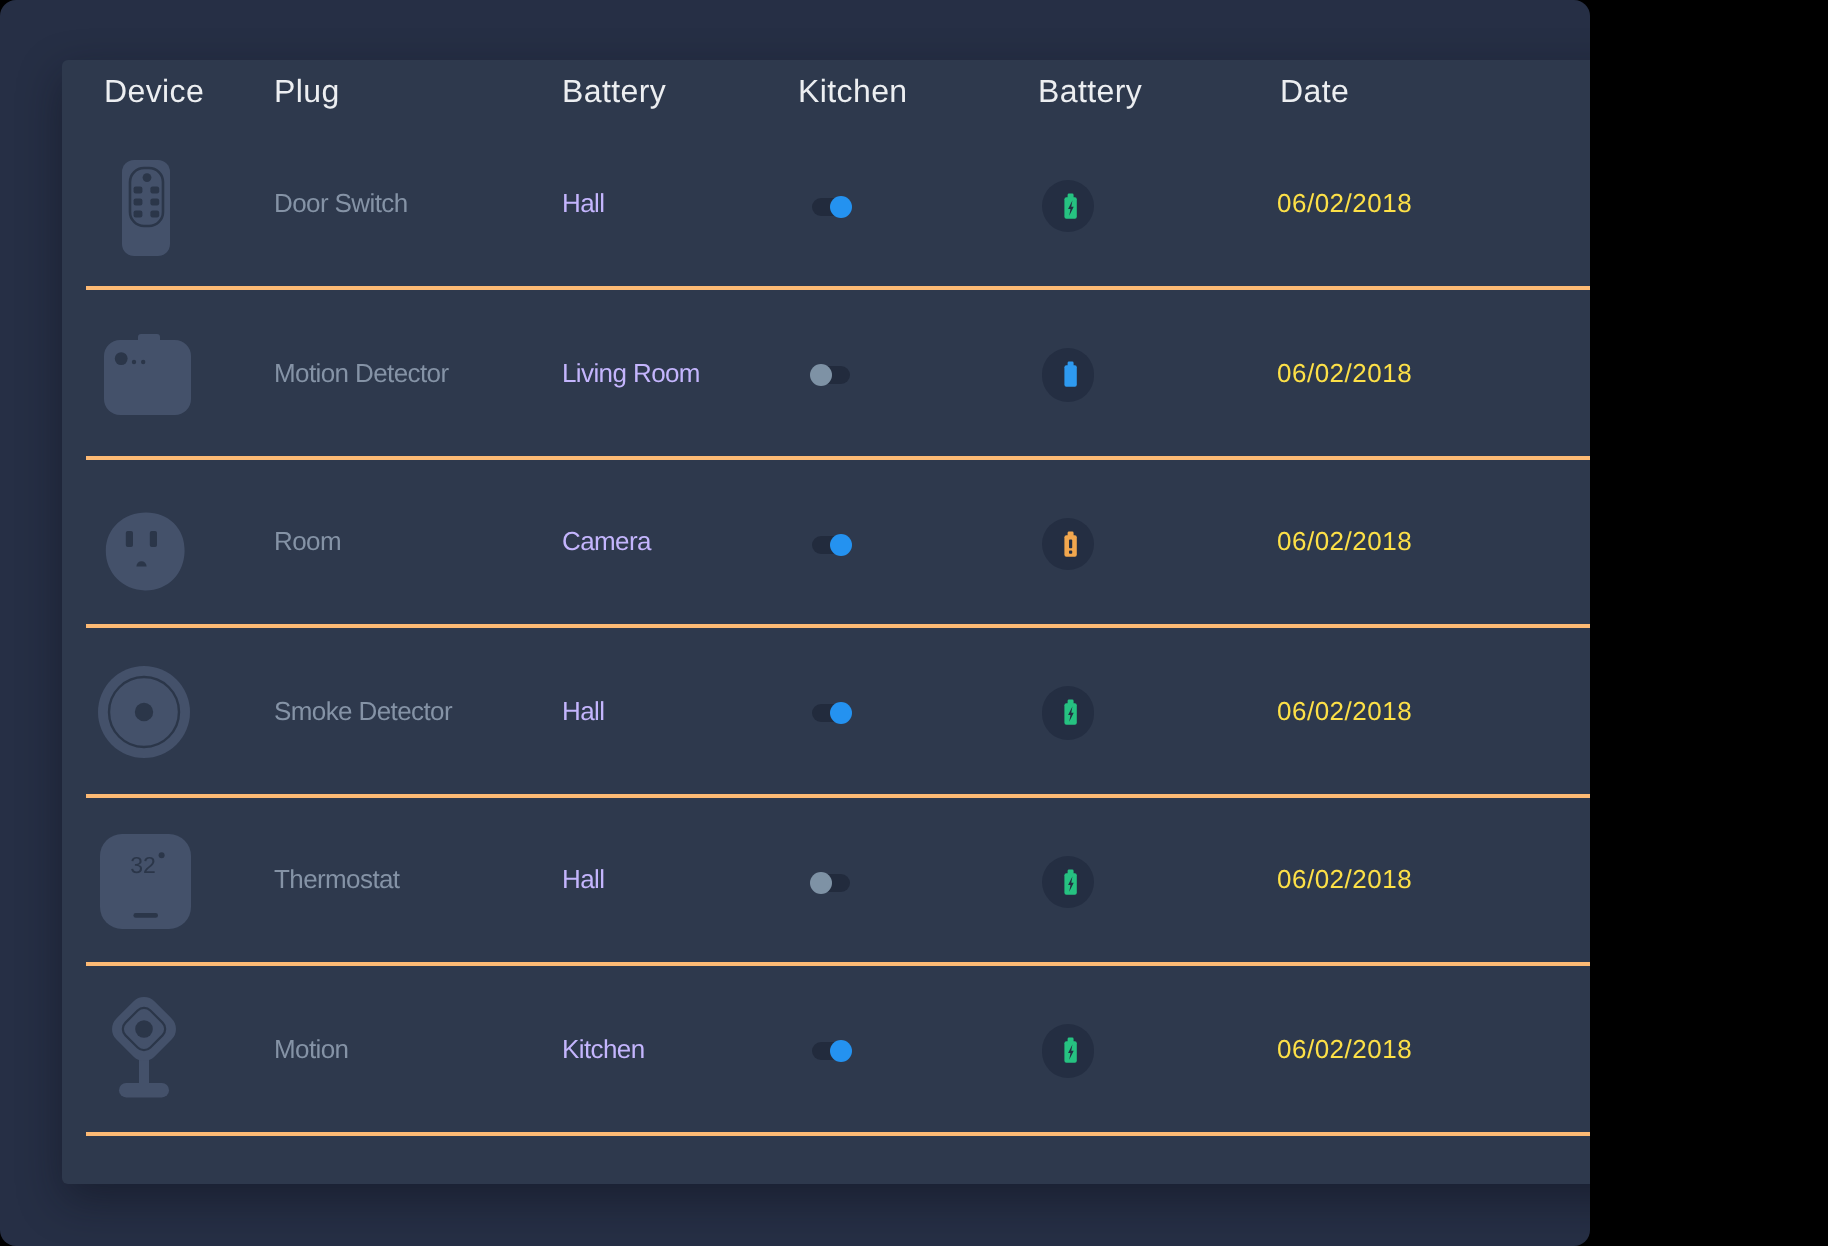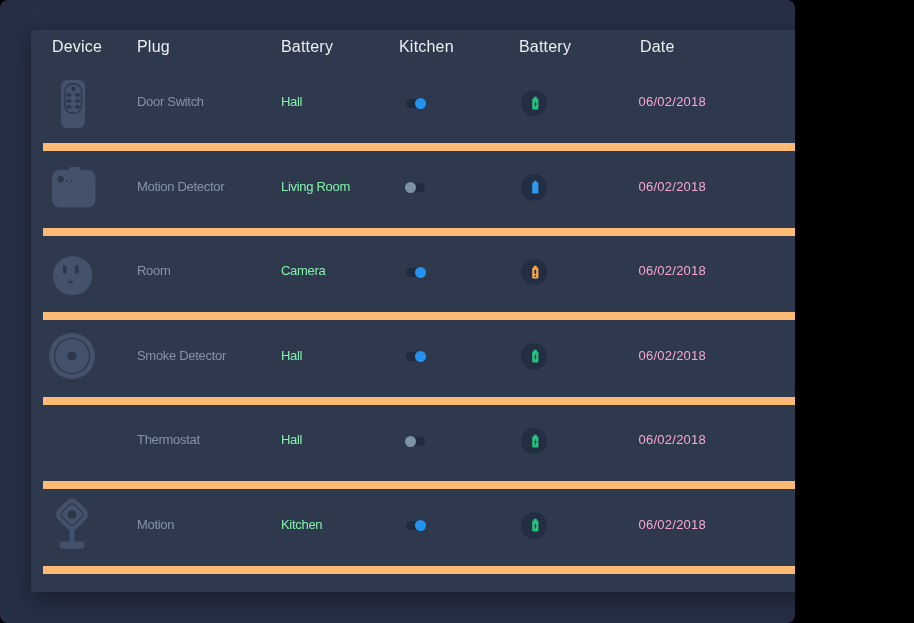--- a/index.html
+++ b/index.html
@@ -2,25 +2,25 @@
 <html><head>
 <meta charset="utf-8">
 <style>
   html,body{margin:0;padding:0;background:#000;}
   body{width:914px;height:623px;font-family:"Liberation Sans",sans-serif;overflow:hidden;}
   .page{position:absolute;left:0;top:0;width:795px;height:623px;border-radius:8px;background:#262f45;overflow:hidden;}
   .card{position:absolute;left:31px;top:30px;width:850px;height:562px;background:#2e394d;border-radius:3px;
         box-shadow:0 8px 22px rgba(10,14,24,0.45);}
   .hdr{position:absolute;top:0;left:0;right:0;height:33px;}
   .hdr span{position:absolute;top:8.5px;line-height:16px;font-size:16px;color:#eceef1;letter-spacing:0.2px;}
-  .row{position:absolute;left:12px;width:826px;height:82.5px;border-bottom:8px solid #fdba74;}
+  .row{position:absolute;left:12px;width:826px;height:82.5px;border-bottom:2px solid #fdba74;}
   .row > *{position:absolute;}
   .nm{font-size:13px;color:#8593a6;top:33.5px;left:94px;letter-spacing:-0.3px;}
-  .loc{font-size:13px;color:#86efac;top:33.5px;left:238px;letter-spacing:-0.3px;}
-  .dt{font-size:13px;color:#f9a8d4;top:33.5px;left:595.5px;letter-spacing:0.25px;}
+  .loc{font-size:13px;color:#c4b5fd;top:33.5px;left:238px;letter-spacing:-0.3px;}
+  .dt{font-size:13px;color:#fde047;top:33.5px;left:595.5px;letter-spacing:0.25px;}
   .icon{left:0px;top:0px;width:60px;height:84px;}
   
   .tg{left:363px;top:38px;width:19px;height:9px;border-radius:4.5px;background:#222b3d;}
   .tg .th{position:absolute;top:-1px;width:11px;height:11px;border-radius:50%;}
   .tg.on .th{right:-1px;background:#2492f0;}
   .tg.off .th{left:-1px;background:#7e92a5;}
   
   .bat{left:477.7px;top:29.2px;width:26.6px;height:26.6px;border-radius:50%;background:#242e42;}
   .bat svg{position:absolute;left:50%;top:50%;transform:translate(-50%,-50%) translateX(1.3px);}
   
@@ -158,20 +158,28 @@
         </div>
       <span class="dt">06/02/2018</span>
       <div class="dots">
           <i></i>
           <i></i>
           <i></i>
         </div>
     </div>
 
     <div class="row" style="top:368.5px">
+      <div class="icon" id="ic5">
+          <svg style="position:absolute;left:7.3px;top:18.7px" width="46" height="48" viewBox="0 0 46 48">
+<rect x="0" y="0" width="45.5" height="47.5" rx="11" fill="#44516a"></rect>
+<text x="21.5" y="19.5" font-family="Liberation Sans,sans-serif" font-size="11.5" fill="#2b3649" text-anchor="middle">32</text>
+            <circle cx="30.8" cy="10.6" r="1.5" fill="#2b3649"></circle>
+<rect x="16.7" y="39.5" width="12.3" height="2.4" rx="1.2" fill="#2b3649"></rect>
+</svg>
+        </div>
       <span class="nm">Thermostat</span>
       <span class="loc">Hall</span>
       <div class="tg off">
           <div class="th"></div>
         </div>
       <div class="bat" id="b5">
           <svg width="8" height="14" viewBox="0 0 8 14">
             <rect x="2.5" y="0.8" width="3" height="2.5" rx="0.7" fill="#26c281"></rect>
             <rect x="0.9" y="2.6" width="6.2" height="10.8" rx="1" fill="#26c281"></rect>
             <path d="M4.9 4.2 L2.75 8.5 H3.95 L3.3 11.9 L5.55 7.4 H4.35 Z" fill="#242e42"></path>

